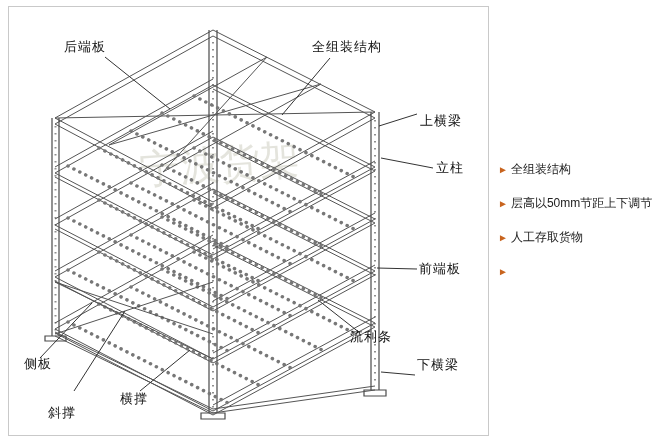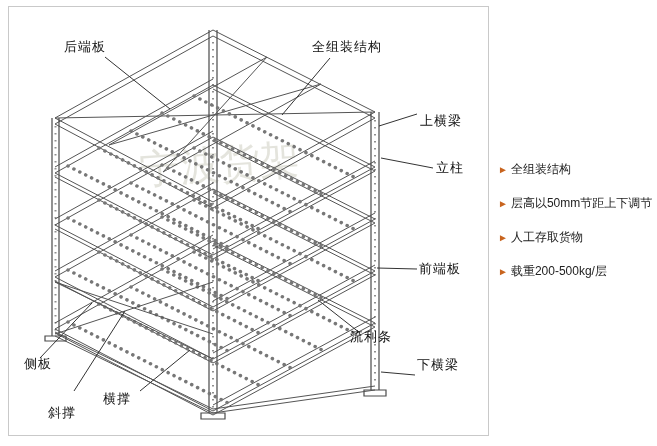--- a/index.html
+++ b/index.html
@@ -95,34 +95,33 @@
 
   <div class="label" style="left:64px;top:38px">后端板</div>
   <div class="label" style="left:312px;top:38px">全组装结构</div>
   <div class="label" style="left:420px;top:112px">上横梁</div>
   <div class="label" style="left:436px;top:159px">立柱</div>
   <div class="label" style="left:419px;top:260px">前端板</div>
   <div class="label" style="left:350px;top:328px">流利条</div>
   <div class="label" style="left:417px;top:356px">下横梁</div>
   <div class="label" style="left:24px;top:355px">侧板</div>
   <div class="label" style="left:48px;top:404px">斜撑</div>
-  <div class="label" style="left:103px;top:390px">横撑</div>
+  <div class="label" style="left:120px;top:390px">横撑</div>
 
   <div class="features">
     <div class="feature-row">
       <span class="bullet" style="color: rgb(200, 100, 30);">►</span>
       <span class="feature-text">全组装结构</span>
     </div>
     <div class="feature-row">
       <span class="bullet" style="color: rgb(200, 100, 30);">►</span>
       <span class="feature-text">层高以50mm节距上下调节</span>
     </div>
     <div class="feature-row">
       <span class="bullet" style="color: rgb(200, 100, 30);">►</span>
       <span class="feature-text">人工存取货物</span>
     </div>
     <div class="feature-row">
       <span class="bullet" style="color: rgb(200, 100, 30);">►</span>
-      <span class="feature-text">载重200-500kg/层</span>
     </div>
   </div>
 
 </div>
 
 </body></html>

